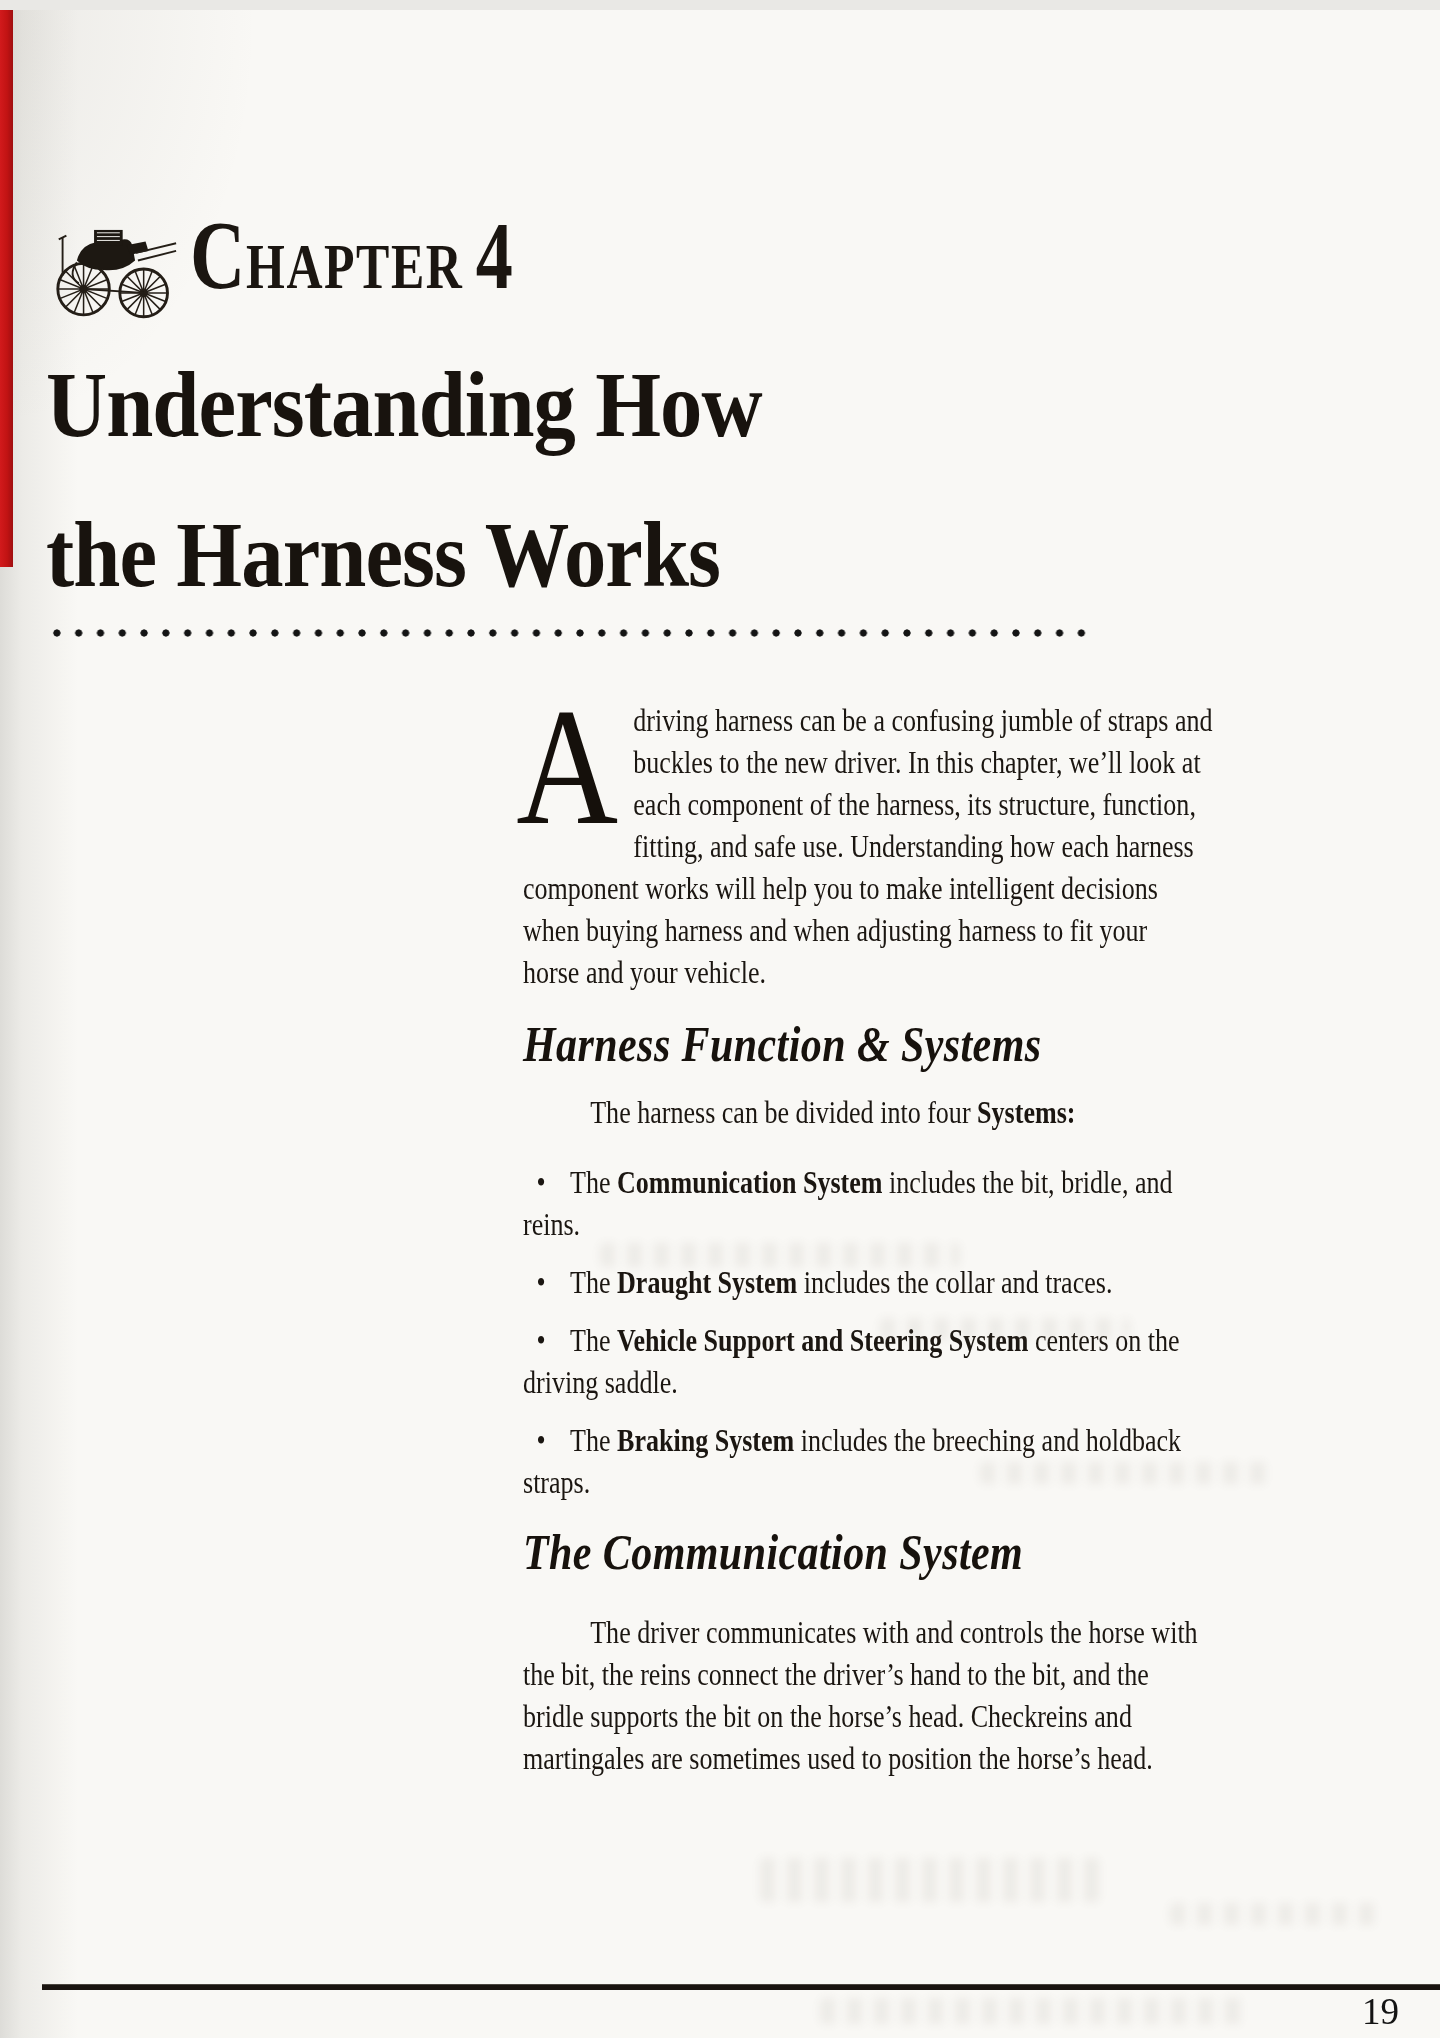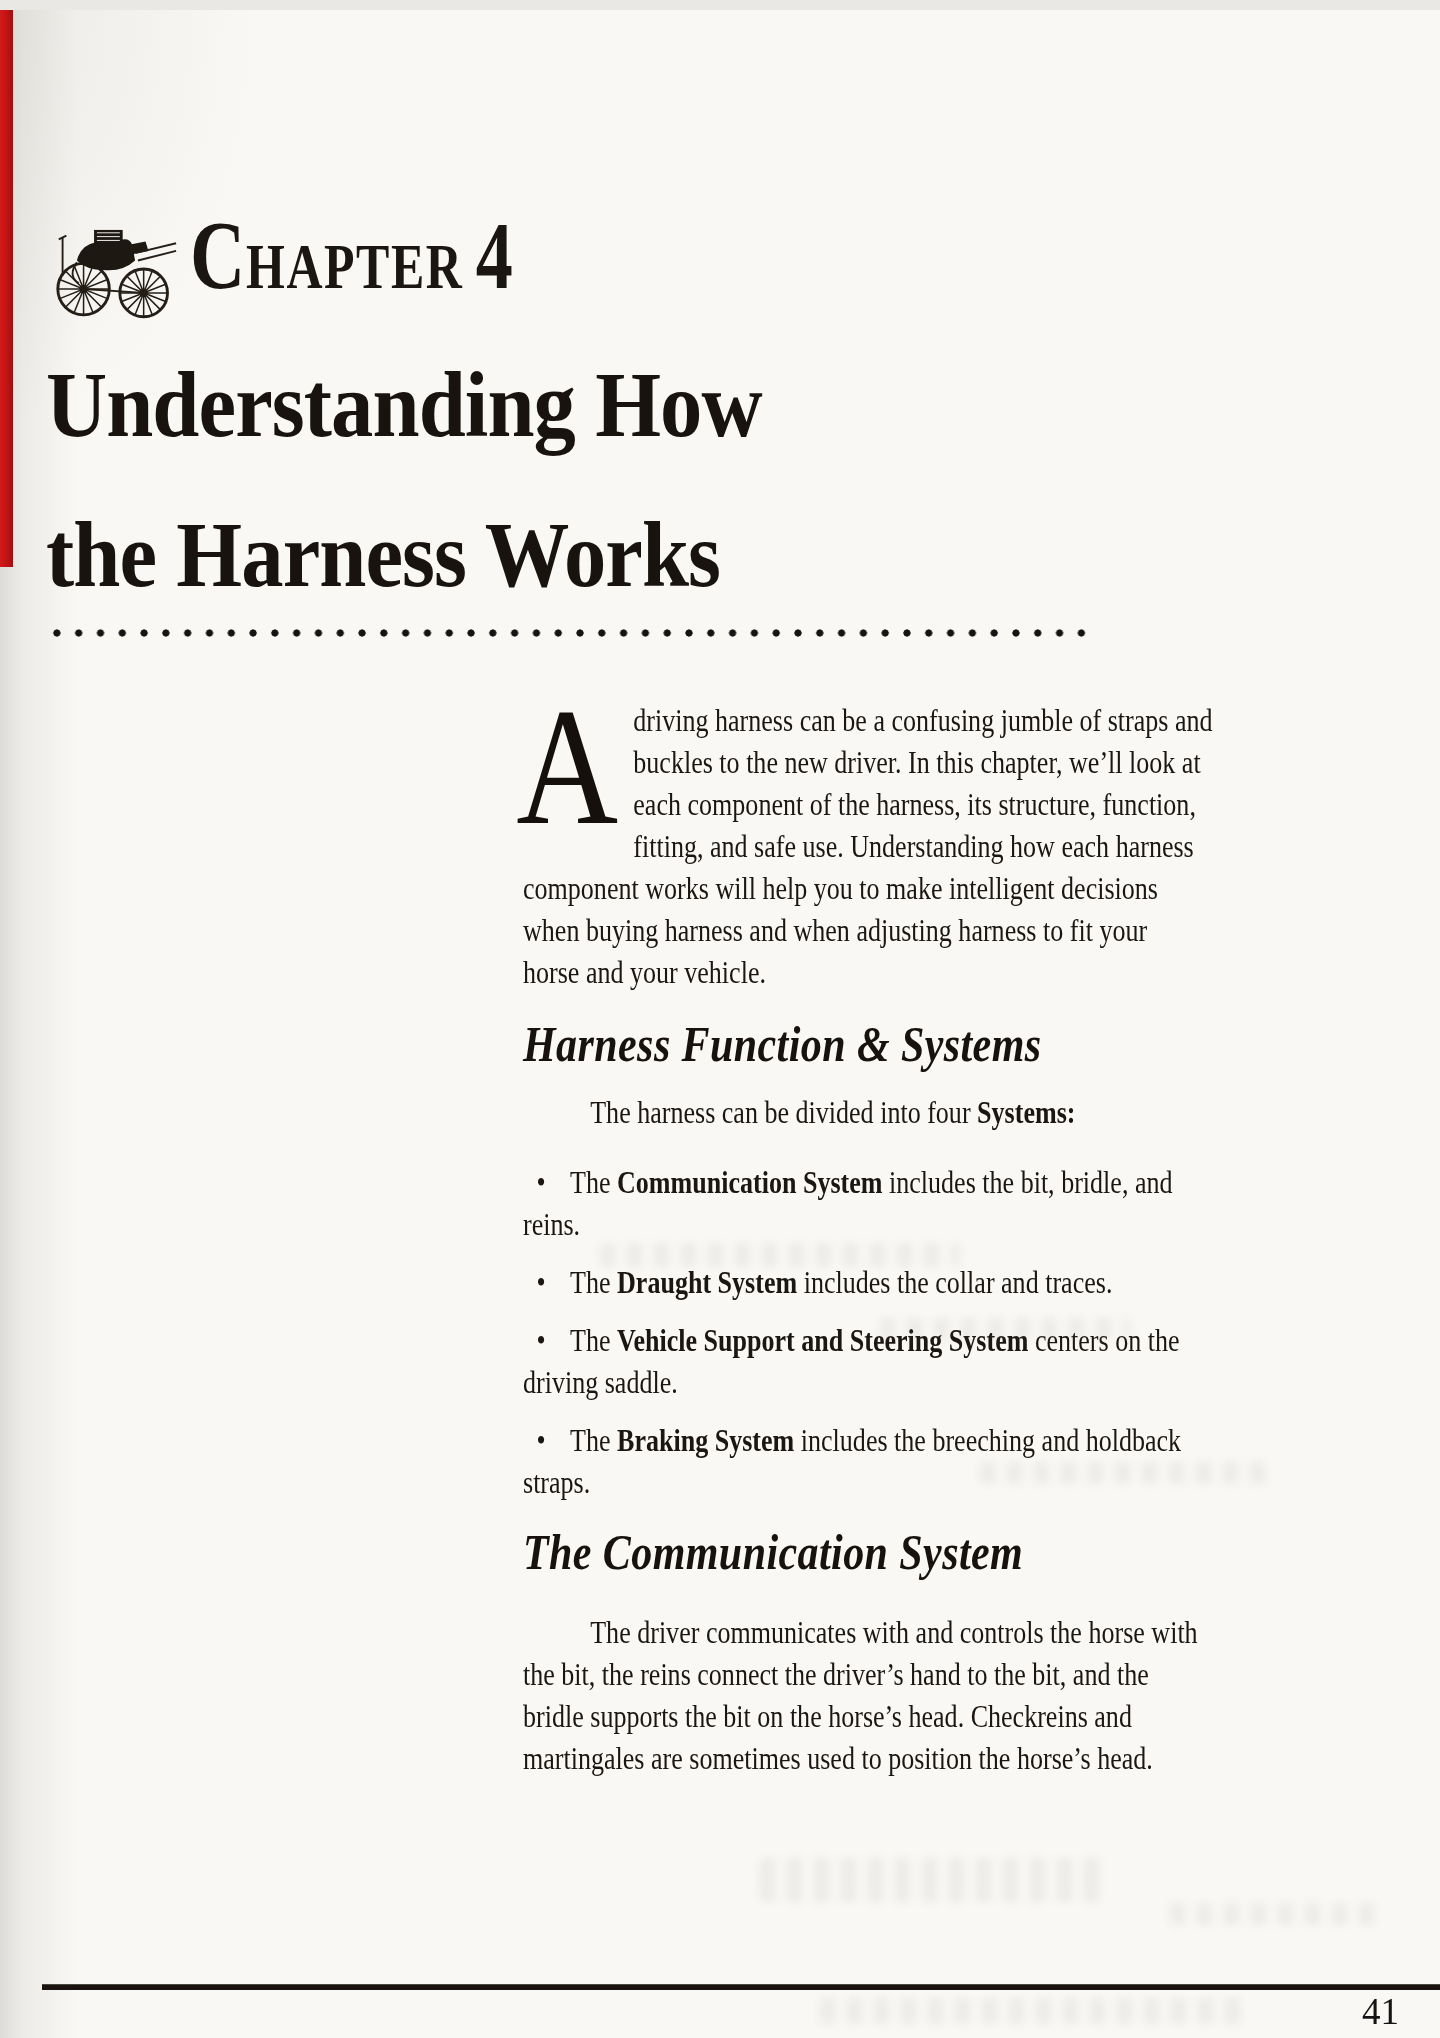--- a/index.html
+++ b/index.html
@@ -215,15 +215,15 @@
   </div>
 
   <div class="smudge" style="left:600px;top:1233px;width:360px;height:24px;"></div>
   <div class="smudge" style="left:880px;top:1308px;width:250px;height:22px;"></div>
   <div class="smudge" style="left:980px;top:1452px;width:290px;height:22px;"></div>
   <div class="smudge" style="left:760px;top:1848px;width:340px;height:44px;"></div>
   <div class="smudge" style="left:1170px;top:1893px;width:210px;height:22px;"></div>
   <div class="smudge" style="left:820px;top:1988px;width:430px;height:26px;"></div>
 
   <div class="footer-rule"></div>
-  <div class="page-number">41</div>
+  <div class="page-number">19</div>
 
 </div>
 
 </body></html>

